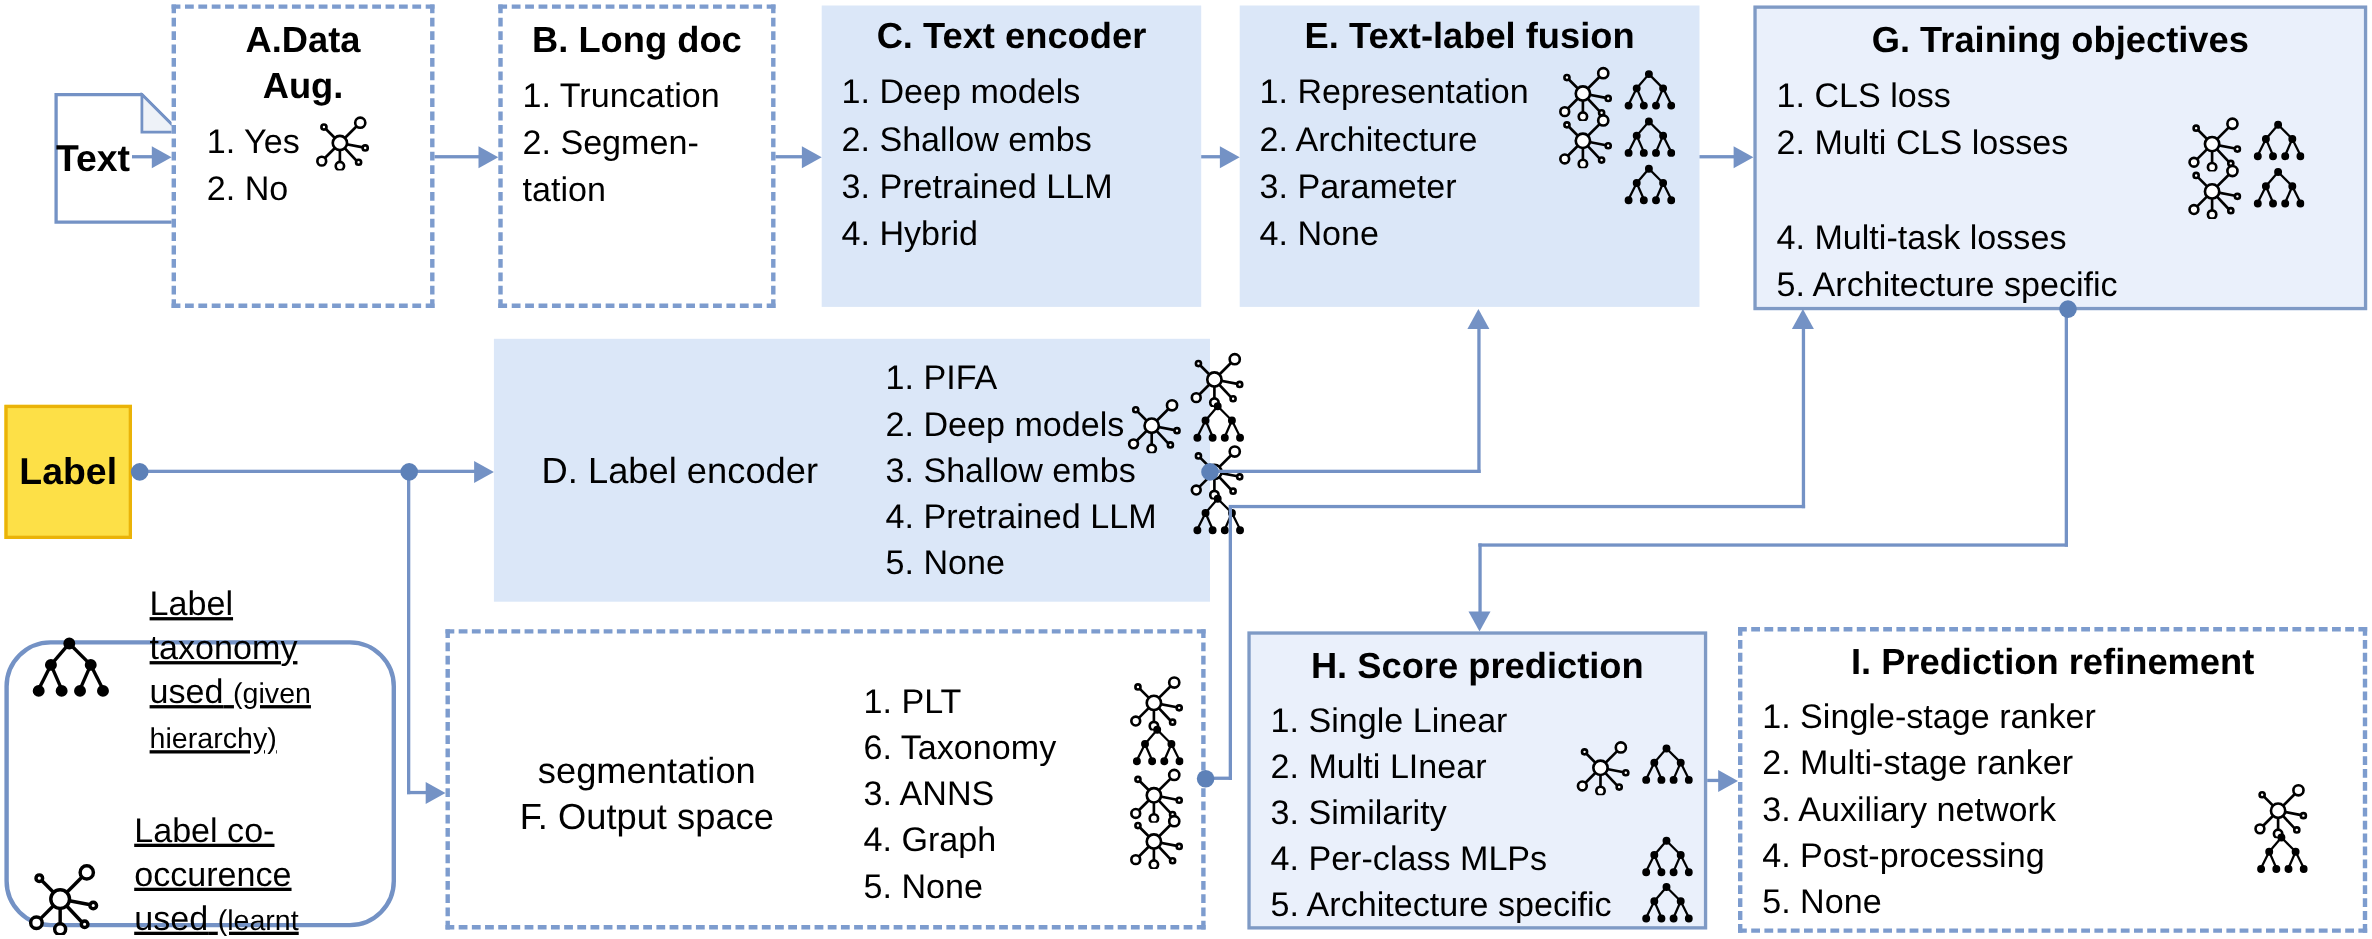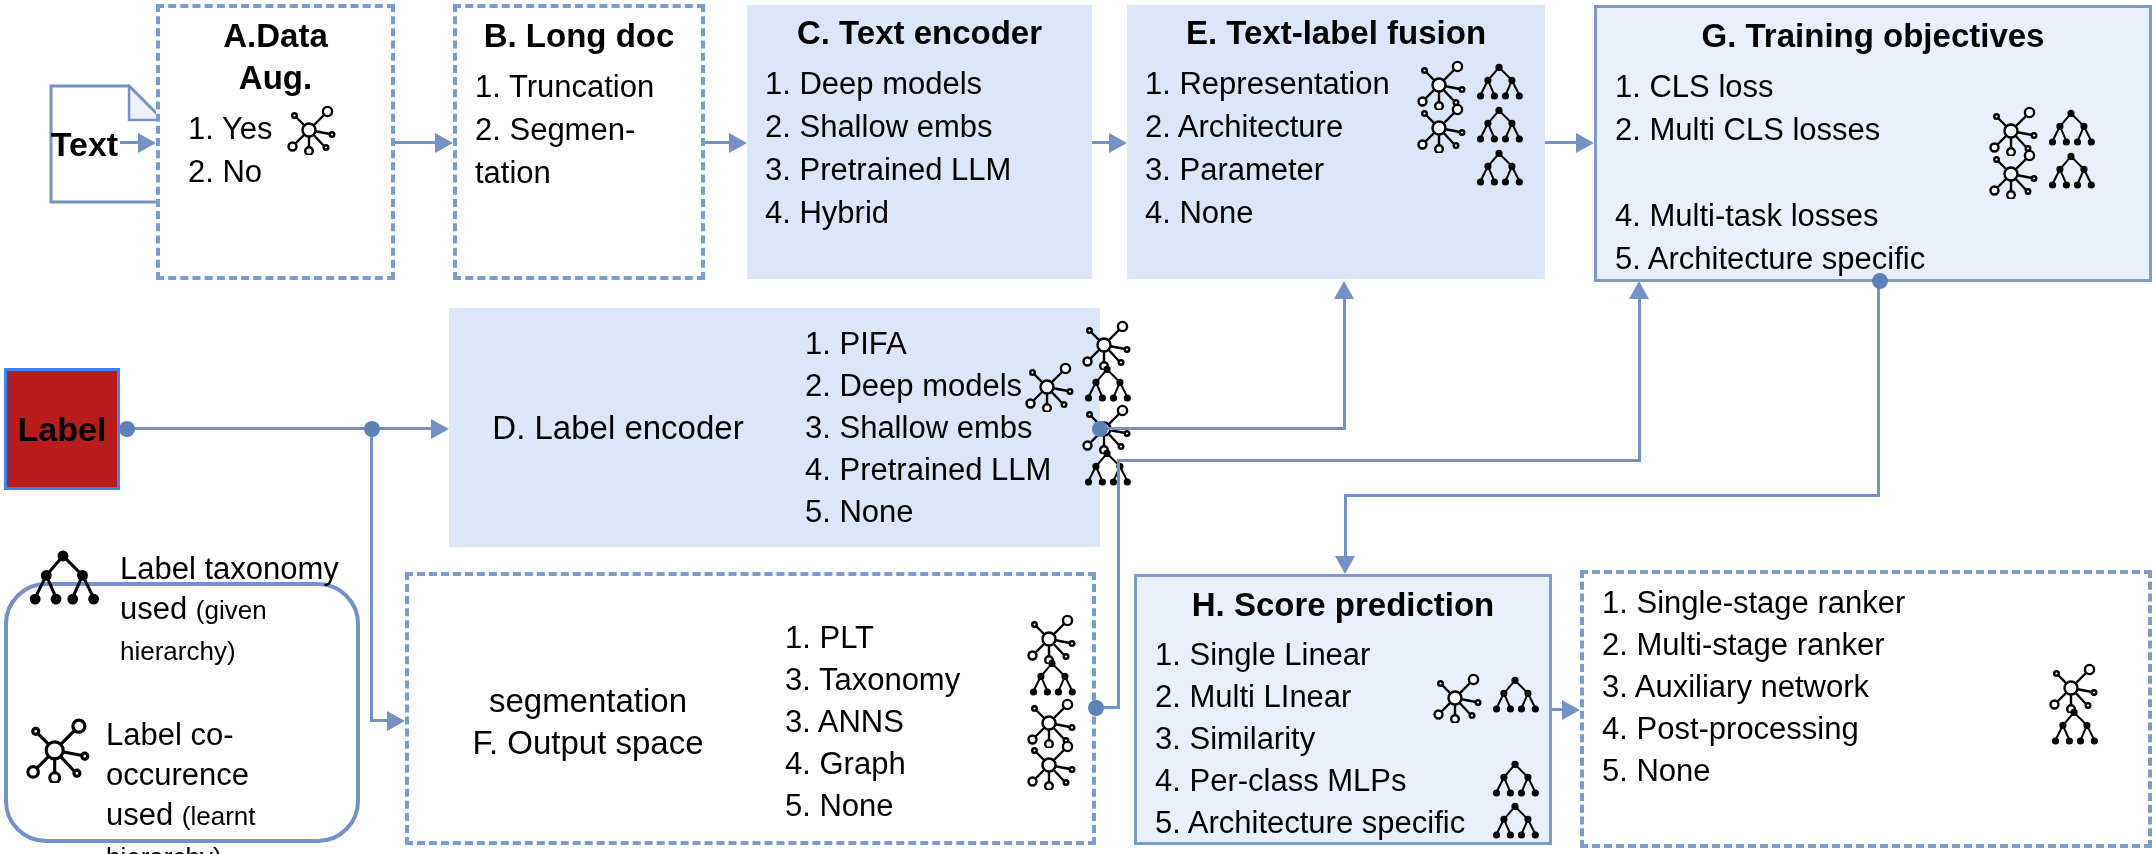--- a/index.html
+++ b/index.html
@@ -34,25 +34,25 @@
   .box-f .side-title{width:358px;}
   .box-f .items{padding-right:16px;}
   .box-h .items{padding-right:10px;height:auto;}
   .box-h .item-row{height:42px;}
   .box-i .items{padding-right:50px;}
   .box-i .item-row{height:42px;}
   
   .input-shape{position:absolute;padding-left:45px;}
   .input-shape .shape-label{position:absolute;left:0;top:0;width:100%;height:100%;
       display:flex;align-items:center;justify-content:center;font-weight:700;font-size:34px;}
-  .plain-box{border:3px solid #3b82f6;background:#b91c1c;box-sizing:border-box;}
+  .plain-box{border:3px solid #eab308;background:#fde047;box-sizing:border-box;}
   
   .legend{position:absolute;border:4px solid #7492c5;border-radius:42px;background:#fff;
       display:flex;flex-direction:column;justify-content:center;gap:44px;padding:16px 14px;box-sizing:border-box;}
-  .legend-row{display:flex;align-items:flex-start;gap:16px;}
+  .legend-row{display:flex;align-items:center;gap:32px;text-decoration:underline;}
   .legend .icon-tax svg{width:82px;height:64px;}
   .legend .icon-cooc svg{width:68px;height:68px;}
   .legend-text{font-size:31px;line-height:40px;}
   .legend .paren{font-size:26px;}
   
   .hline,.vline{position:absolute;background:#7492c5;}
   .hline{height:3px;}
   .vline{width:3px;}
   .head{position:absolute;width:0;height:0;}
   .head-r{border-top:10px solid transparent;border-bottom:10px solid transparent;border-left:18px solid #7492c5;}
@@ -501,21 +501,21 @@
                 <circle cx="10.5" cy="12.5" r="2.3" fill="#fff"></circle>
                 <circle cx="48" cy="31.5" r="2.3" fill="#fff"></circle>
                 <circle cx="8.5" cy="43.5" r="4" fill="#fff"></circle>
                 <circle cx="25" cy="48" r="3.8" fill="#fff"></circle>
                 <circle cx="42" cy="44.5" r="2.3" fill="#fff"></circle>
               </svg>
             </span>
           </span>
       </div>
         <div class="item-row" style="height:42px;">
-        <span class="item-text">3. Taxonomy</span>
+        <span class="item-text">6. Taxonomy</span>
         <span class="item-icons">
             <span class="icon icon-tax">
               <svg viewBox="0 0 52 46" fill="#000" stroke="#000" stroke-width="2.2">
                 <line x1="26" y1="5" x2="14" y2="19"></line>
                 <line x1="26" y1="5" x2="40" y2="19"></line>
                 <line x1="14" y1="19" x2="6" y2="35"></line>
                 <line x1="14" y1="19" x2="21" y2="35"></line>
                 <line x1="40" y1="19" x2="33" y2="35"></line>
                 <line x1="40" y1="19" x2="48" y2="35"></line>
                 <circle cx="26" cy="5" r="2.8"></circle>
@@ -672,20 +672,21 @@
                 <circle cx="33" cy="36" r="2.8"></circle>
                 <circle cx="48" cy="36" r="2.8"></circle>
               </svg>
             </span>
           </span>
       </div>
       </div>
   </div>
 
   <div class="node dashed box-i" style="left:1580px;top:570px;width:572px;height:278px;">
+    <div class="node-title">I. Prediction refinement</div>
     <div class="items">
 
     <div class="item-row">
         <span class="item-text">1. Single-stage ranker</span>
         <span class="item-icons"></span>
       </div>
         <div class="item-row">
         <span class="item-text">2. Multi-stage ranker</span>
         <span class="item-icons"></span>
       </div>

